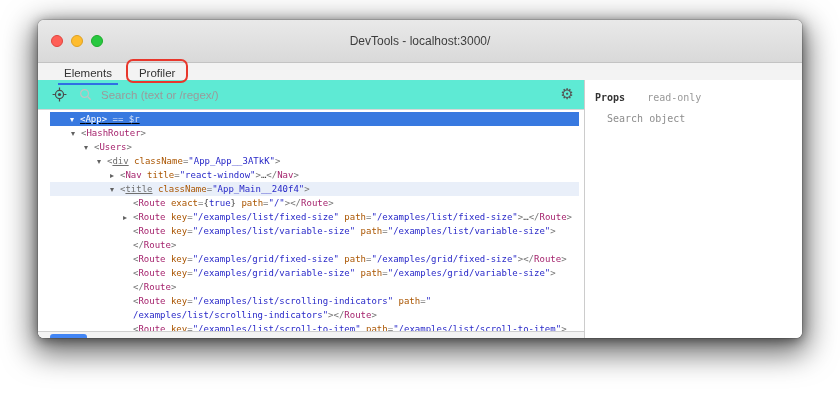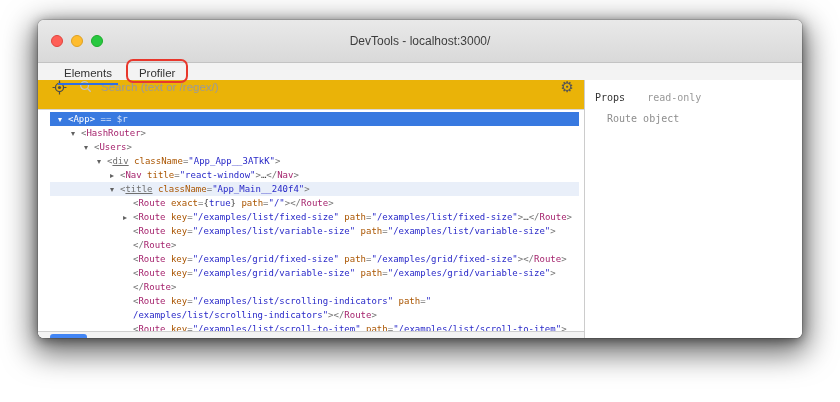--- a/index.html
+++ b/index.html
@@ -33,22 +33,22 @@
   .annotation-box { position: absolute; left: -7px; right: -7px; top: -4px; bottom: 0px;
                     border: 2px solid #e8372c; border-radius: 7px; pointer-events: none; }
 
   
   .main { display: flex; height: 274px; }
   .left-panel { flex: 1; display: flex; flex-direction: column; background: #fff; min-width:0; }
   .right-panel { width: 218px; border-left: 1px solid #ccc; background: #fff;
                  display: flex; flex-direction: column; justify-content: space-between; }
 
   
-  .toolbar { height: 30px; background: #eab308; border-bottom: 1px solid #d6d6d6;
-             display: flex; align-items: flex-start; padding: 0 10px 0 14px; gap: 12px; }
+  .toolbar { height: 30px; background: #5eead4; border-bottom: 1px solid #d6d6d6;
+             display: flex; align-items: center; padding: 0 10px 0 14px; gap: 12px; }
   .icon-btn { display: flex; align-items: center; justify-content: center; cursor: pointer; }
   .search-wrap { display: flex; align-items: center; gap: 9px; flex: 1; }
   .search-input { border: none; outline: none; background: transparent; flex: 1;
                   font-size: 11.5px; color: #333; font-family: "Liberation Sans", sans-serif; }
   .search-input::placeholder { color: #9a9a9a; }
   .gear { font-size: 15px; color: #555; line-height: 1; font-family: "DejaVu Sans", sans-serif; }
 
   
   .tree { flex: 1; overflow: hidden; margin: 0 5px 0 12px; padding-top: 2px;
           font-family: "DejaVu Sans Mono", monospace; font-size: 9px; }
@@ -68,21 +68,21 @@
   .row.hl { background: #e9eff9; }
 
   
   .statusbar { height: 23px; background: #f3f3f3; border-top: 1px solid #cfcfcf;
                display: flex; align-items: center; }
   .crumb { background: #4285f4; color: #fff; font-size: 10px; font-weight: bold;
            padding: 3px 9px 4px; border-radius: 3px; margin-left: 12px; cursor: pointer; }
 
   
   .props { padding: 12px 10px; font-family: "DejaVu Sans Mono", monospace; font-size: 10px; }
-  .props-title { font-weight: normal; color: #333; }
+  .props-title { font-weight: bold; color: #333; }
   .props-mode { color: #999; margin-left: 16px; }
   .props-empty { color: #8d8d8d; margin: 10px 0 0 12px; }
   .source { padding: 4px 8px 8px; font-family: "DejaVu Sans Mono", monospace;
             font-size: 10px; line-height: 13px; color: #3a3a3a; word-break: break-all;
             cursor: pointer; }
   .source-line { color: #b4b4c4; }
 
   svg { display: block; }
 </style>
 </head>
@@ -130,21 +130,21 @@
               <circle cx="6" cy="6" r="4.2" fill="none" stroke="#c2c2c2" stroke-width="1.4"></circle>
               <line x1="9.2" y1="9.2" x2="12.6" y2="12.6" stroke="#c2c2c2" stroke-width="1.4"></line>
             </svg>
           </span>
           <input class="search-input" type="text" placeholder="Search (text or /regex/)" style="">
         </div>
         <span class="icon-btn gear">⚙</span>
       </div>
 
       <div class="tree">
-          <div class="row selected" style="padding-left: 8px;"><span class="arrow">▾</span><span class="c-b">&lt;</span><span class="c-t">App</span><span class="c-b">&gt;</span><span class="c-r"> == $r</span></div>
+          <div class="row selected" style="padding-left: 20px; text-decoration: underline;"><span class="arrow">▾</span><span class="c-b">&lt;</span><span class="c-t">App</span><span class="c-b">&gt;</span><span class="c-r"> == $r</span></div>
           <div class="row" style="padding-left: 21px;"><span class="arrow">▾</span><span class="c-b">&lt;</span><span class="c-t">HashRouter</span><span class="c-b">&gt;</span></div>
           <div class="row" style="padding-left: 34px;"><span class="arrow">▾</span><span class="c-b">&lt;</span><span class="c-t">Users</span><span class="c-b">&gt;</span></div>
           <div class="row" style="padding-left: 47px;"><span class="arrow">▾</span><span class="c-b">&lt;</span><span class="c-h">div</span><span class="c-p"> </span><span class="c-a">className</span><span class="c-b">=</span><span class="c-v">"App_App__3ATkK"</span><span class="c-b">&gt;</span></div>
           <div class="row" style="padding-left: 60px;"><span class="arrow">▸</span><span class="c-b">&lt;</span><span class="c-t">Nav</span><span class="c-p"> </span><span class="c-a">title</span><span class="c-b">=</span><span class="c-v">"react-window"</span><span class="c-b">&gt;</span><span class="c-p">…</span><span class="c-b">&lt;/</span><span class="c-t">Nav</span><span class="c-b">&gt;</span></div>
           <div class="row hl" style="padding-left: 60px;"><span class="arrow">▾</span><span class="c-b">&lt;</span><span class="c-h">title</span><span class="c-p"> </span><span class="c-a">className</span><span class="c-b">=</span><span class="c-v">"App_Main__240f4"</span><span class="c-b">&gt;</span></div>
           <div class="row" style="padding-left: 73px;"><span class="arrow"> </span><span class="c-b">&lt;</span><span class="c-t">Route</span><span class="c-p"> </span><span class="c-a">exact</span><span class="c-b">=</span><span class="c-p">{</span><span class="c-v">true</span><span class="c-p">}</span><span class="c-p"> </span><span class="c-a">path</span><span class="c-b">=</span><span class="c-v">"/"</span><span class="c-b">&gt;&lt;/</span><span class="c-t">Route</span><span class="c-b">&gt;</span></div>
           <div class="row" style="padding-left: 73px;"><span class="arrow">▸</span><span class="c-b">&lt;</span><span class="c-t">Route</span><span class="c-p"> </span><span class="c-a">key</span><span class="c-b">=</span><span class="c-v">"/examples/list/fixed-size"</span><span class="c-p"> </span><span class="c-a">path</span><span class="c-b">=</span><span class="c-v">"/examples/list/fixed-size"</span><span class="c-b">&gt;</span><span class="c-p">…</span><span class="c-b">&lt;/</span><span class="c-t">Route</span><span class="c-b">&gt;</span></div>
           <div class="row" style="padding-left: 73px;"><span class="arrow"> </span><span class="c-b">&lt;</span><span class="c-t">Route</span><span class="c-p"> </span><span class="c-a">key</span><span class="c-b">=</span><span class="c-v">"/examples/list/variable-size"</span><span class="c-p"> </span><span class="c-a">path</span><span class="c-b">=</span><span class="c-v">"/examples/list/variable-size"</span><span class="c-b">&gt;</span></div>
           <div class="row" style="padding-left: 73px;"><span class="arrow"> </span><span class="c-b">&lt;/</span><span class="c-t">Route</span><span class="c-b">&gt;</span></div>
           <div class="row" style="padding-left: 73px;"><span class="arrow"> </span><span class="c-b">&lt;</span><span class="c-t">Route</span><span class="c-p"> </span><span class="c-a">key</span><span class="c-b">=</span><span class="c-v">"/examples/grid/fixed-size"</span><span class="c-p"> </span><span class="c-a">path</span><span class="c-b">=</span><span class="c-v">"/examples/grid/fixed-size"</span><span class="c-b">&gt;&lt;/</span><span class="c-t">Route</span><span class="c-b">&gt;</span></div>
@@ -159,18 +159,18 @@
         <span class="crumb">App</span>
       </div>
     </div>
 
     <div class="right-panel">
       <div class="props">
         <div>
           <span class="props-title">Props</span>
           <span class="props-mode">read-only</span>
         </div>
-        <div class="props-empty">Route object</div>
+        <div class="props-empty">Search object</div>
       </div>
     </div>
 
   </div>
 </div>
 
 </body></html>

